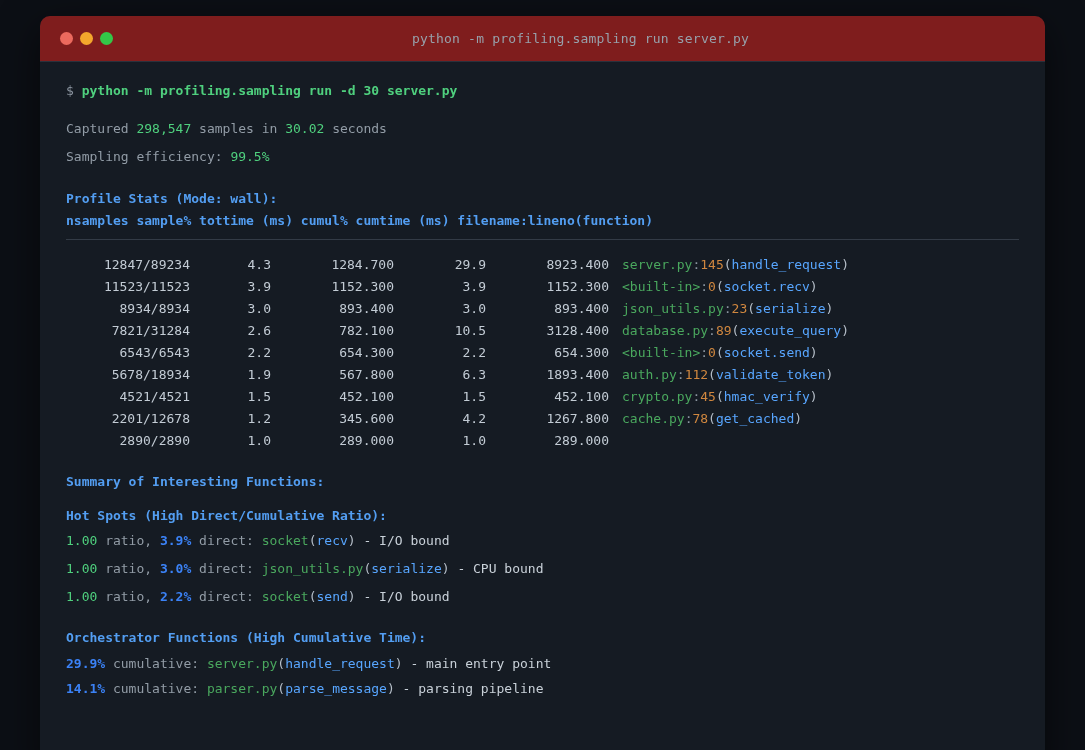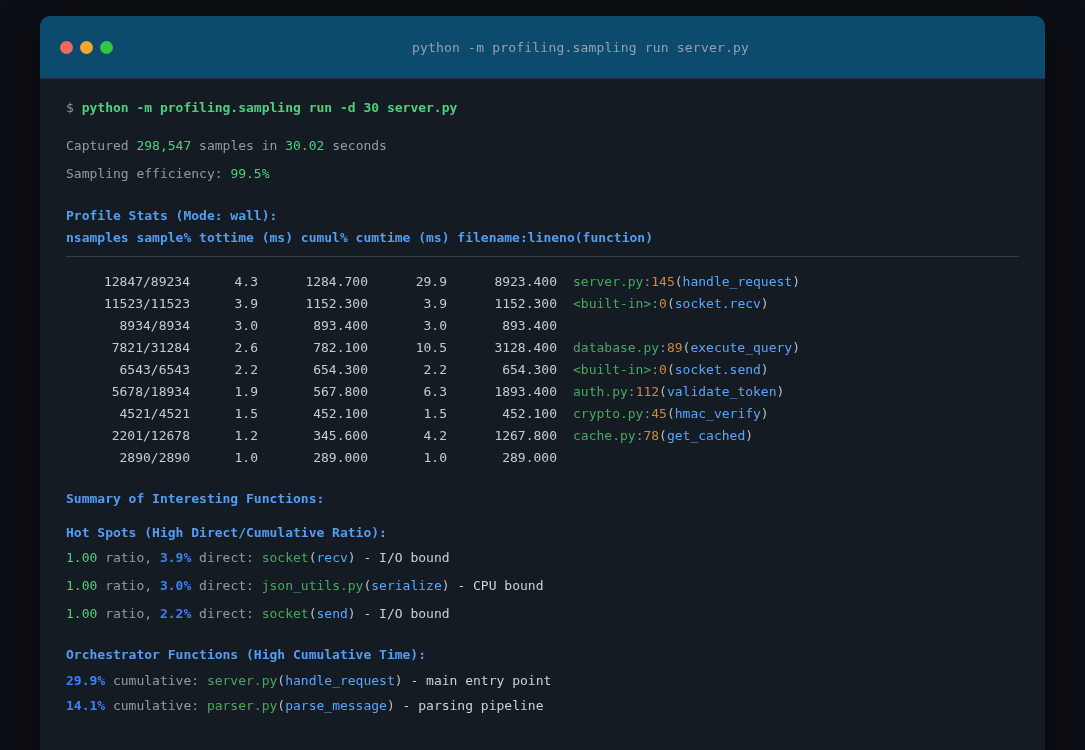--- a/index.html
+++ b/index.html
@@ -12,22 +12,22 @@
   }
   .window {
     position:absolute; left:40px; top:16px;
     width:1005px; height:760px;
     background:#151b23;
     border-radius:10px;
     box-shadow:0 12px 40px rgba(0,0,0,0.55);
     overflow:hidden;
   }
   .titlebar {
-    height:63px;
-    background:#0c4a6e;
+    height:46px;
+    background:#7f1d1d;
     border-bottom:1px solid #2a313c;
     display:flex; align-items:center;
     padding:0 20px;
   }
   .dots { display:flex; gap:7px; width:76px; }
   .dot { width:13px; height:13px; border-radius:50%; border:none; padding:0; cursor:default; }
   .dot.red { background:#ec6a5e; }
   .dot.yellow { background:#f4a72c; }
   .dot.green { background:#33c748; }
   .title { flex:1; text-align:center; color:#97a1ab; font-size:13px; letter-spacing:0.2px; }
@@ -41,28 +41,28 @@
   .b  { color:#539ef2; font-weight:bold; }        
   .fn { color:#58a6ff; }                          
   .p  { color:#b6bfc9; }                          
   .dim { color:#8b95a0; }
   .wt { color:#c9d1d9; }                          
   .cmd { color:#4fd07e; font-weight:bold; }
   .hdr-profile { margin-top:17px; line-height:22px; }
   .cols-header { line-height:22px; }
   .divider { height:1px; background:#333b46; margin-top:7px; }
   .rows { margin-top:14px; }
-  .trow { display:flex; line-height:22px; white-space:pre; color:#c3ccd5; }
+  .trow { display:flex; line-height:22px; white-space:pre; color:#c3ccd5;gap:13px; }
   .c { display:inline-block; text-align:right; }
   .c1 { width:124px; }
   .c2 { width:68px; }
   .c3 { width:110px; }
   .c4 { width:79px; }
   .c5 { width:110px; }
-  .floc { margin-left:16px; text-align:left; }
+  .floc { text-align:left; }
   .summary-hdr { margin-top:19px; line-height:22px; }
   .hotspots-hdr { margin-top:12px; line-height:22px; }
   .hs-line { line-height:28px; white-space:nowrap; }
   .orch-hdr { margin-top:16px; line-height:22px; }
   .orch-line { line-height:25px; white-space:nowrap; }
   .orch-lines { margin-top:2px; }
 </style>
 </head>
 <body>
 
@@ -85,21 +85,21 @@
 
     <div class="stat"><span>Sampling efficiency:</span> <span class="g">99.5%</span></div>
 
     <div class="hdr-profile b">Profile Stats (Mode: wall):</div>
     <div class="cols-header b">nsamples sample% tottime (ms) cumul% cumtime (ms) filename:lineno(function)</div>
     <div class="divider"></div>
 
     <div class="rows">
       <div class="trow"><span class="c c1">12847/89234</span><span class="c c2">4.3</span><span class="c c3">1284.700</span><span class="c c4">29.9</span><span class="c c5">8923.400</span><span class="floc"><span class="gm">server.py</span><span class="dim">:</span><span class="on">145</span><span class="p">(</span><span class="fn">handle_request</span><span class="p">)</span></span></div>
       <div class="trow"><span class="c c1">11523/11523</span><span class="c c2">3.9</span><span class="c c3">1152.300</span><span class="c c4">3.9</span><span class="c c5">1152.300</span><span class="floc"><span class="gm">&lt;built-in&gt;</span><span class="dim">:</span><span class="on">0</span><span class="p">(</span><span class="fn">socket.recv</span><span class="p">)</span></span></div>
-      <div class="trow"><span class="c c1">8934/8934</span><span class="c c2">3.0</span><span class="c c3">893.400</span><span class="c c4">3.0</span><span class="c c5">893.400</span></div>
+      <div class="trow"><span class="c c1">8934/8934</span><span class="c c2">3.0</span><span class="c c3">893.400</span><span class="c c4">3.0</span><span class="c c5">893.400</span><span class="floc"><span class="gm">json_utils.py</span><span class="dim">:</span><span class="on">23</span><span class="p">(</span><span class="fn">serialize</span><span class="p">)</span></span></div>
       <div class="trow"><span class="c c1">7821/31284</span><span class="c c2">2.6</span><span class="c c3">782.100</span><span class="c c4">10.5</span><span class="c c5">3128.400</span><span class="floc"><span class="gm">database.py</span><span class="dim">:</span><span class="on">89</span><span class="p">(</span><span class="fn">execute_query</span><span class="p">)</span></span></div>
       <div class="trow"><span class="c c1">6543/6543</span><span class="c c2">2.2</span><span class="c c3">654.300</span><span class="c c4">2.2</span><span class="c c5">654.300</span><span class="floc"><span class="gm">&lt;built-in&gt;</span><span class="dim">:</span><span class="on">0</span><span class="p">(</span><span class="fn">socket.send</span><span class="p">)</span></span></div>
       <div class="trow"><span class="c c1">5678/18934</span><span class="c c2">1.9</span><span class="c c3">567.800</span><span class="c c4">6.3</span><span class="c c5">1893.400</span><span class="floc"><span class="gm">auth.py</span><span class="dim">:</span><span class="on">112</span><span class="p">(</span><span class="fn">validate_token</span><span class="p">)</span></span></div>
       <div class="trow"><span class="c c1">4521/4521</span><span class="c c2">1.5</span><span class="c c3">452.100</span><span class="c c4">1.5</span><span class="c c5">452.100</span><span class="floc"><span class="gm">crypto.py</span><span class="dim">:</span><span class="on">45</span><span class="p">(</span><span class="fn">hmac_verify</span><span class="p">)</span></span></div>
       <div class="trow"><span class="c c1">2201/12678</span><span class="c c2">1.2</span><span class="c c3">345.600</span><span class="c c4">4.2</span><span class="c c5">1267.800</span><span class="floc"><span class="gm">cache.py</span><span class="dim">:</span><span class="on">78</span><span class="p">(</span><span class="fn">get_cached</span><span class="p">)</span></span></div>
       <div class="trow"><span class="c c1">2890/2890</span><span class="c c2">1.0</span><span class="c c3">289.000</span><span class="c c4">1.0</span><span class="c c5">289.000</span></div>
     </div>
 
     <div class="summary-hdr b">Summary of Interesting Functions:</div>
 

